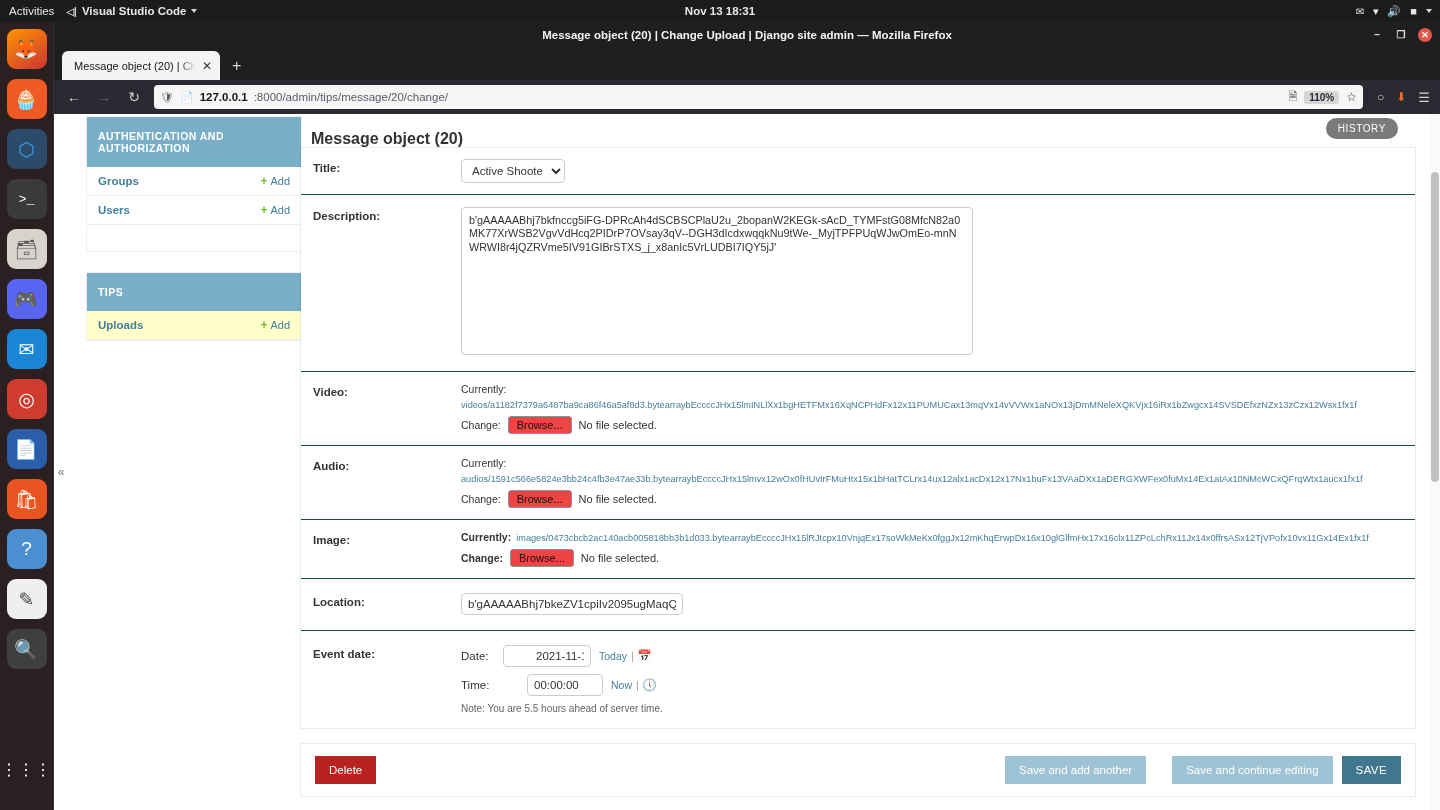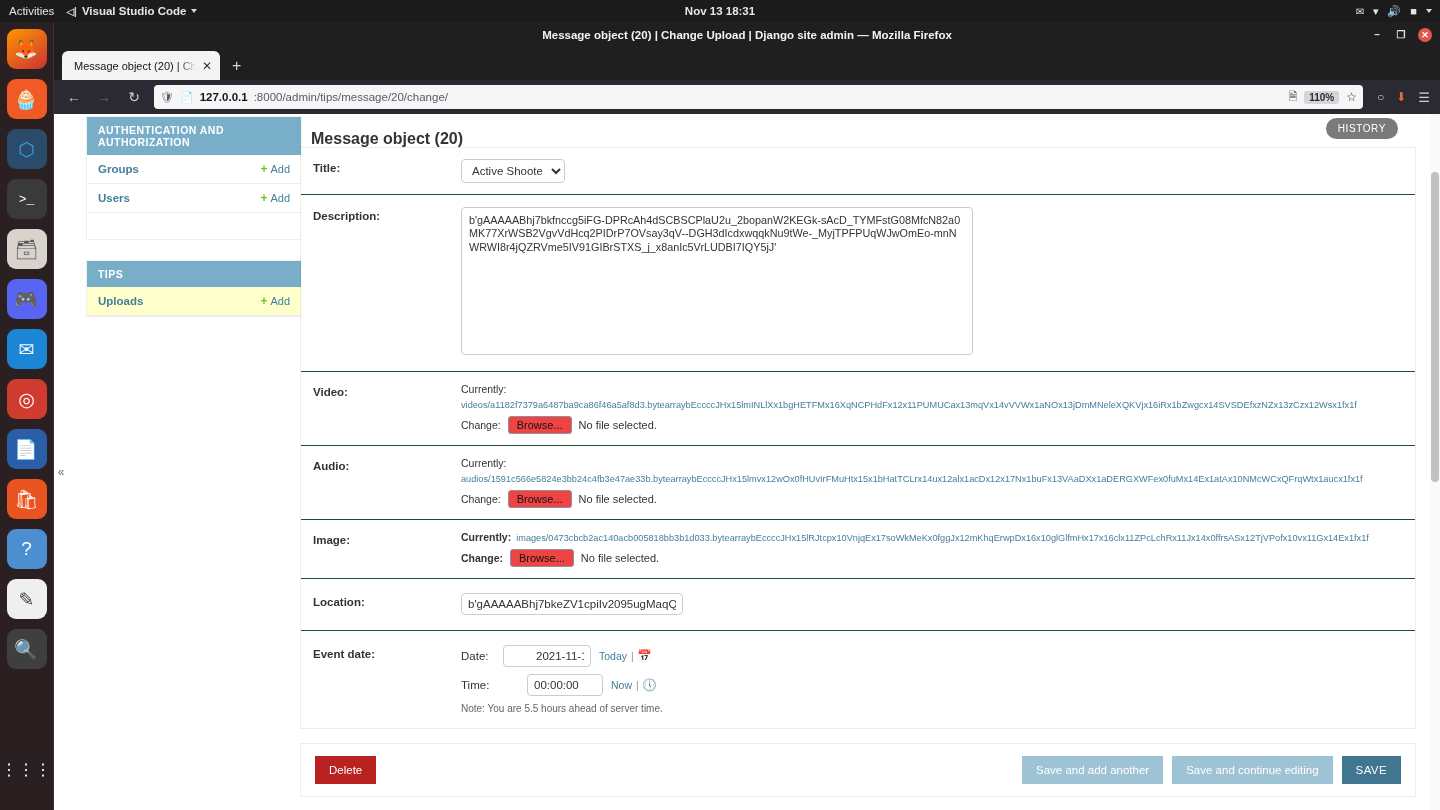--- a/index.html
+++ b/index.html
@@ -124,21 +124,21 @@
   }
 
   
   #sidebar {
     width: 247px; flex: none; background: #ffffff; padding-top: 3px; padding-left: 33px;
   }
   .module { width: 214px; background: #fff; margin-bottom: 22px;
             box-shadow: 0 0 0 1px rgba(0,0,0,0.06); }
   .module-caption {
     background: #79aec8; color: #fff; font-size: 10.5px; font-weight: bold;
-    letter-spacing: 0.45px; padding: 7px 11px; text-transform: uppercase;
+    letter-spacing: 0.45px; padding: 13px 11px; text-transform: uppercase;
   }
   .module-row {
     display: flex; justify-content: space-between; align-items: center;
     padding: 7px 11px; border-bottom: 1px solid #eee; font-size: 11.5px;
   }
   .module-row.current { background: #ffffcc; }
   .module-row a { color: #447e9b; font-weight: bold; text-decoration: none; }
   .addlink { color: #447e9b; font-size: 11px; display: flex; align-items: center; gap: 3px; }
   .plus { color: #70bf2b; font-weight: bold; font-size: 12px; }
   .module-row.empty { height: 26px; border-bottom: none; }
@@ -207,21 +207,21 @@
 
   #submit-row {
     margin-top: 16px; background: #fff; box-shadow: 0 0 0 1px rgba(0,0,0,0.07);
     padding: 12px 14px; display: flex; align-items: center;
   }
   .btn {
     font-family: "Liberation Sans", sans-serif; font-size: 11.5px;
     border: none; border-radius: 0; padding: 8px 14px; color: #fff;
   }
   .btn-delete { background: #ba2121; }
-  .btn-secondary { background: #9ec3d4; color: #fff; margin-left: 9px; }
+  .btn-secondary { background: #9ec3d4; color: #fff; margin-left: 26px; }
   .btn-save { background: #417690; color: #fff; letter-spacing: 0.4px; margin-left: 9px; }
   .spacer { flex: 1; }
 
   
   #scrollbar-track {
     position: absolute; right: 0; top: 0; width: 10px; height: 696px; background: #fafafa;
   }
   #scrollbar-thumb {
     position: absolute; right: 1px; top: 58px; width: 8px; height: 310px;
     background: #c1c1c1; border-radius: 4px;

